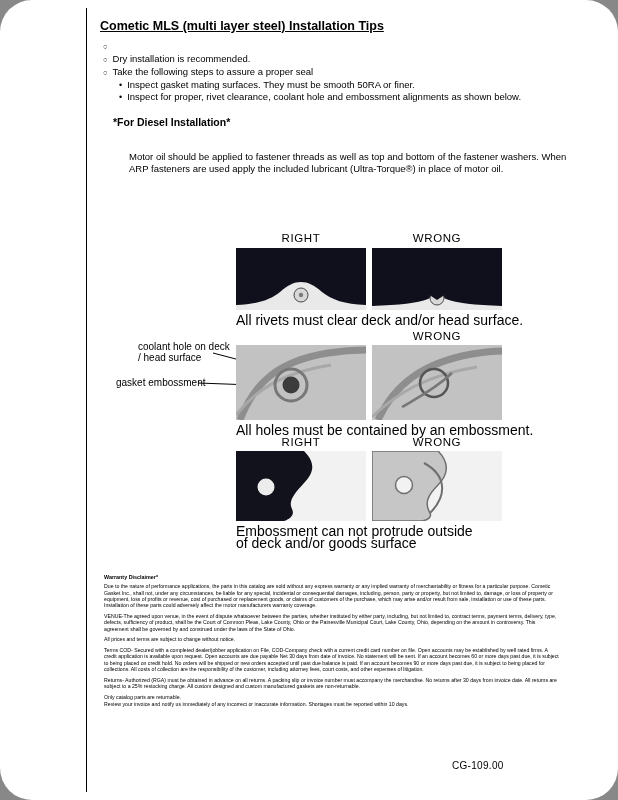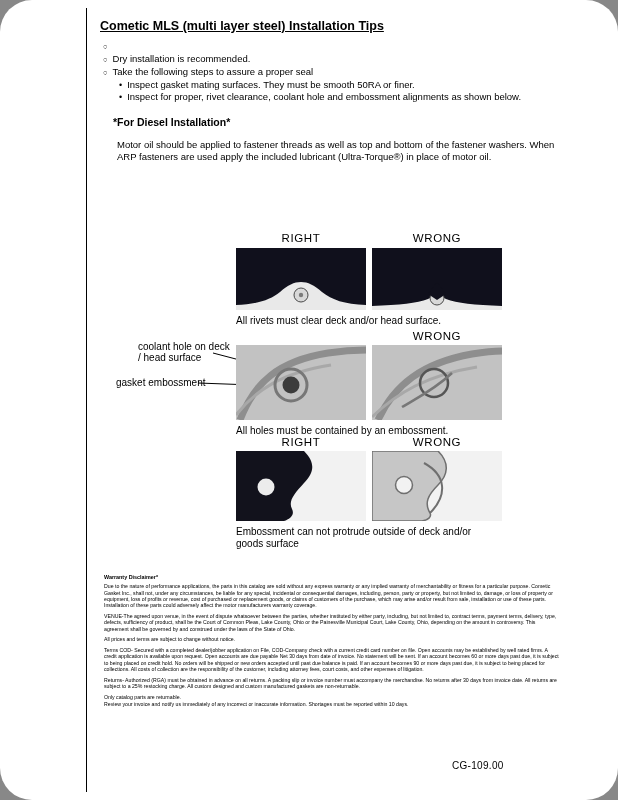--- a/index.html
+++ b/index.html
@@ -19,21 +19,21 @@
   .b1 { font-size:7.5px; line-height:12px; }
   .sub { padding-left:16px; }
   .b2 { font-size:9px; line-height:12px; }
   .h2 { left:113px; top:116px; font-size:10.5px; font-weight:bold; }
   .para { left:113px; width:438px; font-size:9.5px; line-height:12px; }
   .p1 { top:135px; }
   .p2 { top:170px; width:430px; }
   .p3 { top:212px; }
   .dlabel { width:130px; text-align:center; font-size:11.5px; letter-spacing:0.6px; }
   .panel { width:130px; display:block; }
-  .caption { font-size:10px; line-height:11.5px; }
+  .caption { font-size:14px; line-height:11.5px; }
   .callout { font-size:10px; line-height:10.5px; }
   .legal { left:104px; top:574px; width:456px; font-size:5.2px; line-height:6.3px; }
   .legal p { margin:0 0 4.5px 0; }
   .legal-h { font-weight:bold; margin-bottom:3px; font-size:5.4px; }
   .code { left:452px; top:760px; font-size:10px; letter-spacing:0.3px; }
 </style>
 </head>
 <body>
 
 <div class="page">
@@ -58,21 +58,21 @@
       <span class="b2">•</span>
       <span>Inspect gasket mating surfaces.  They must be smooth 50RA or finer.</span>
     </div>
     <div class="tip-row sub">
       <span class="b2">•</span>
       <span>Inspect for proper, rivet clearance, coolant hole and embossment alignments as shown below.</span>
     </div>
   </div>
 
   <h2 class="abs h2" style="margin:0;">*For Diesel Installation*</h2>
-  <p class="abs para p1" style="margin:4px;">Motor oil should be applied to fastener threads as well as top and bottom of the fastener washers. When ARP fasteners are used apply the included lubricant (Ultra-Torque®) in place of motor oil.</p>
+  <p class="abs para p1" style="margin:16px;">Motor oil should be applied to fastener threads as well as top and bottom of the fastener washers. When ARP fasteners are used apply the included lubricant (Ultra-Torque®) in place of motor oil.</p>
 
   <div class="abs dlabel" style="left:236px; top:232px;">RIGHT</div>
   <div class="abs dlabel" style="left:372px; top:232px;">WRONG</div>
 
   <svg class="abs panel" style="left:236px; top:248px;" width="130" height="62" viewBox="0 0 130 62">
     <rect width="130" height="62" fill="#10101c"></rect>
     <path d="M0,62 L0,57 C22,56 34,52 44,44 C52,37 58,34 65,34 C72,34 78,37 86,44 C96,52 108,56 130,57 L130,62 Z" fill="#e9e9e9"></path>
     <circle cx="65" cy="47" r="7" fill="#d8d8d8" stroke="#4a4a4a" stroke-width="1"></circle>
     <circle cx="65" cy="47" r="2.2" fill="#7a7a7a"></circle>
   </svg>

